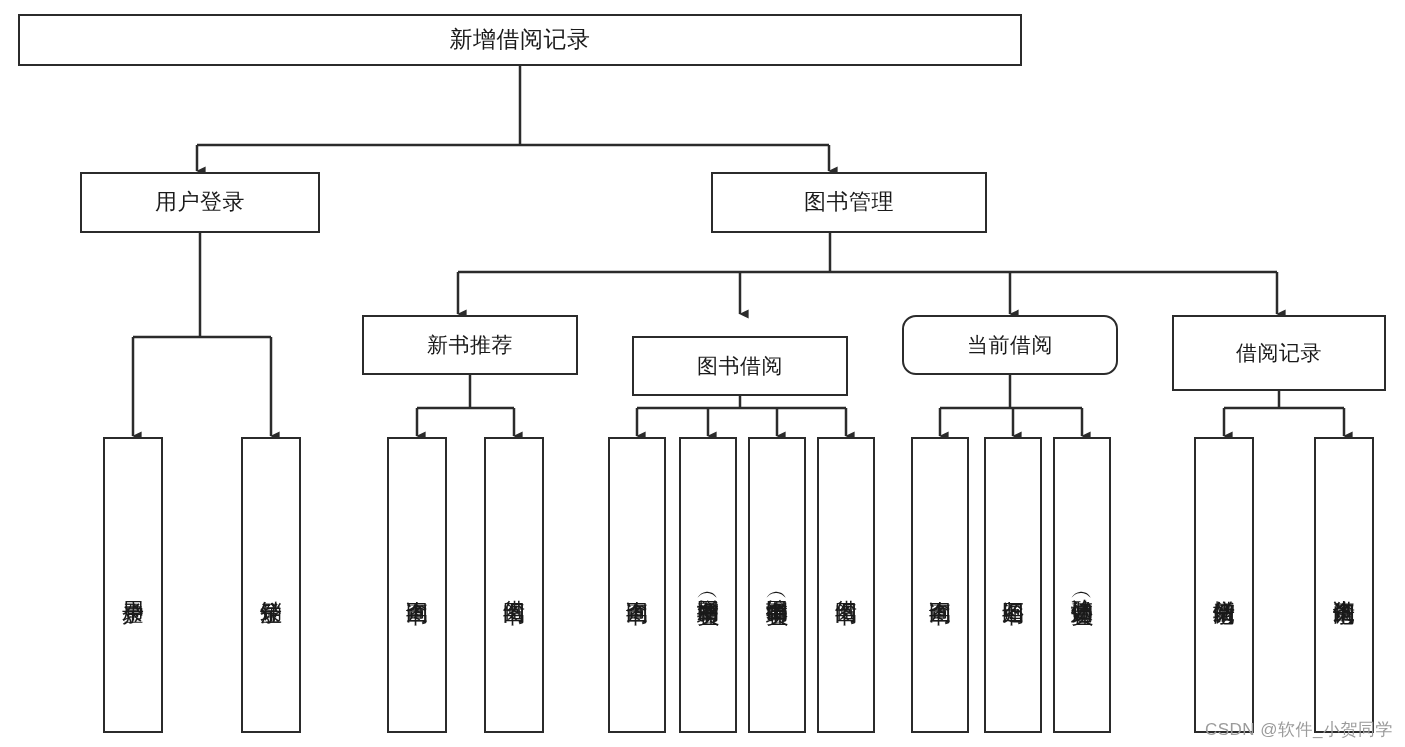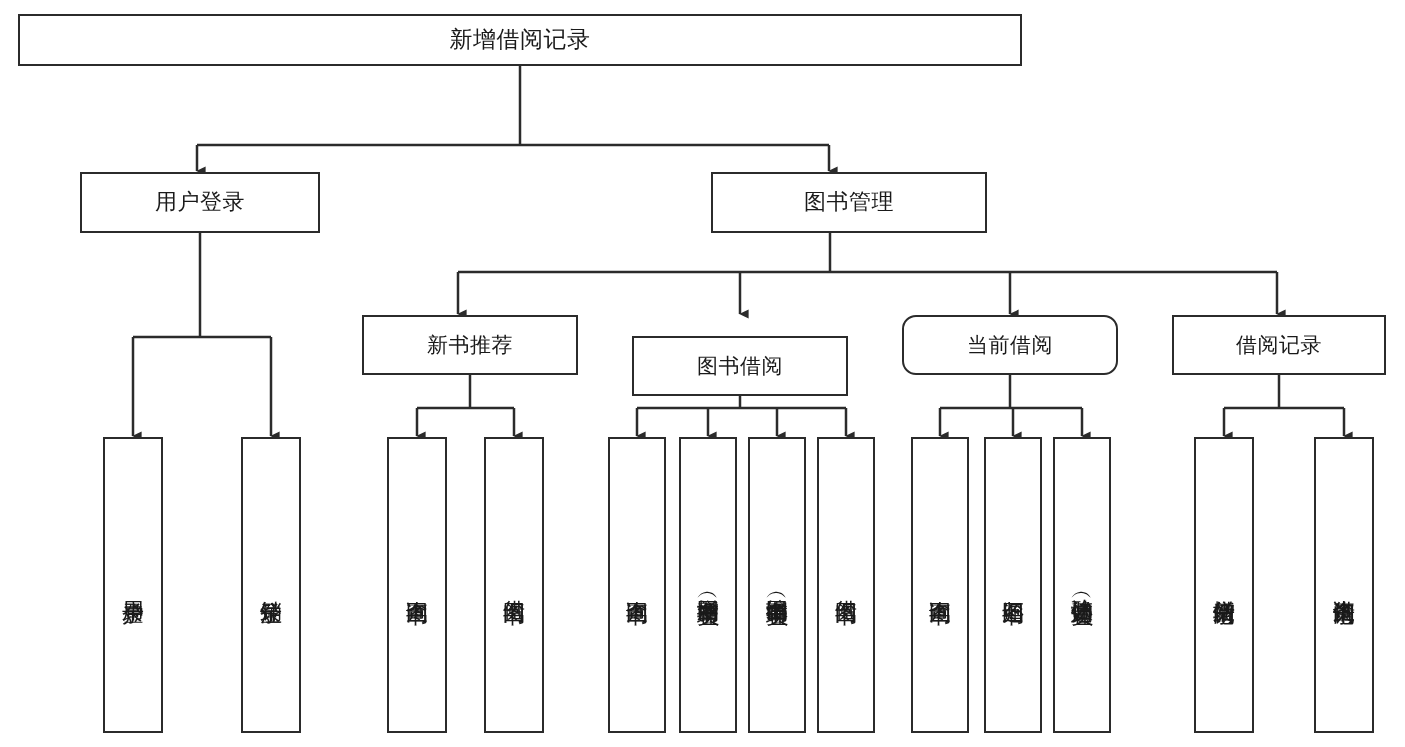--- a/index.html
+++ b/index.html
@@ -127,21 +127,21 @@
       </div>
       <div class="node lvl2" style="left: 362px; top: 315px; width: 216px; height: 60px; border-color: rgb(43, 43, 43);">
         <span class="node-label" style="color: rgb(26, 26, 26);">新书推荐</span>
       </div>
       <div class="node lvl2" style="left: 632px; top: 315px; width: 216px; height: 60px; border-color: rgb(43, 43, 43); margin-top: 21px;">
         <span class="node-label" style="color: rgb(26, 26, 26);">图书借阅</span>
       </div>
       <div class="node lvl2" style="left: 902px; top: 315px; width: 216px; height: 60px; border-color: rgb(43, 43, 43); border-radius: 14px;">
         <span class="node-label" style="color: rgb(26, 26, 26);">当前借阅</span>
       </div>
-      <div class="node lvl2" style="left: 1172px; top: 315px; width: 214px; height: 60px; border-color: rgb(43, 43, 43);">
+      <div class="node lvl2" style="left: 1172px; top: 315px; width: 214px; height: 76px; border-color: rgb(43, 43, 43);">
         <span class="node-label" style="color: rgb(26, 26, 26);">借阅记录</span>
       </div>
       <div class="node lvl3 vertical" style="left: 103px; top: 437px; width: 60px; height: 296px; border-color: rgb(43, 43, 43);">
         <span class="node-label" style="color: rgb(26, 26, 26);">用户登录</span>
       </div>
       <div class="node lvl3 vertical" style="left: 241px; top: 437px; width: 60px; height: 296px; border-color: rgb(43, 43, 43);">
         <span class="node-label" style="color: rgb(26, 26, 26);">注销登录</span>
       </div>
       <div class="node lvl3 vertical" style="left: 387px; top: 437px; width: 60px; height: 296px; border-color: rgb(43, 43, 43);">
         <span class="node-label" style="color: rgb(26, 26, 26);">查询图书</span>
@@ -171,13 +171,14 @@
         <span class="node-label" style="color: rgb(26, 26, 26);">确认归还（管理员）</span>
       </div>
       <div class="node lvl3 vertical" style="left: 1194px; top: 437px; width: 60px; height: 296px; border-color: rgb(43, 43, 43);">
         <span class="node-label" style="color: rgb(26, 26, 26);">新增借阅记录</span>
       </div>
       <div class="node lvl3 vertical" style="left: 1314px; top: 437px; width: 60px; height: 296px; border-color: rgb(43, 43, 43);">
         <span class="node-label" style="color: rgb(26, 26, 26);">查询借阅记录</span>
       </div>
     </div>
 
+  <div id="watermark">CSDN @软件_小贺同学</div>
 </div>
 
 </body></html>

